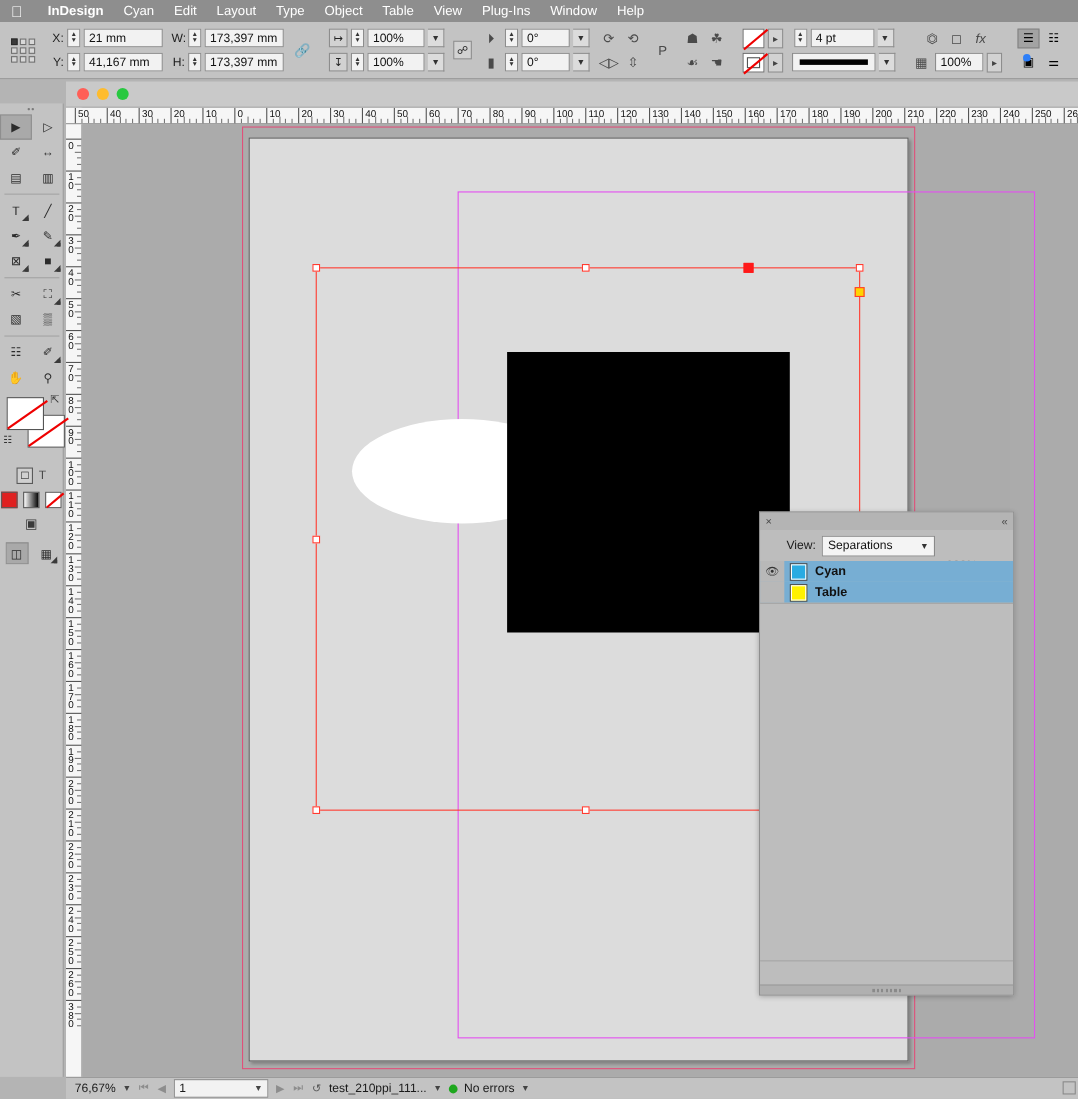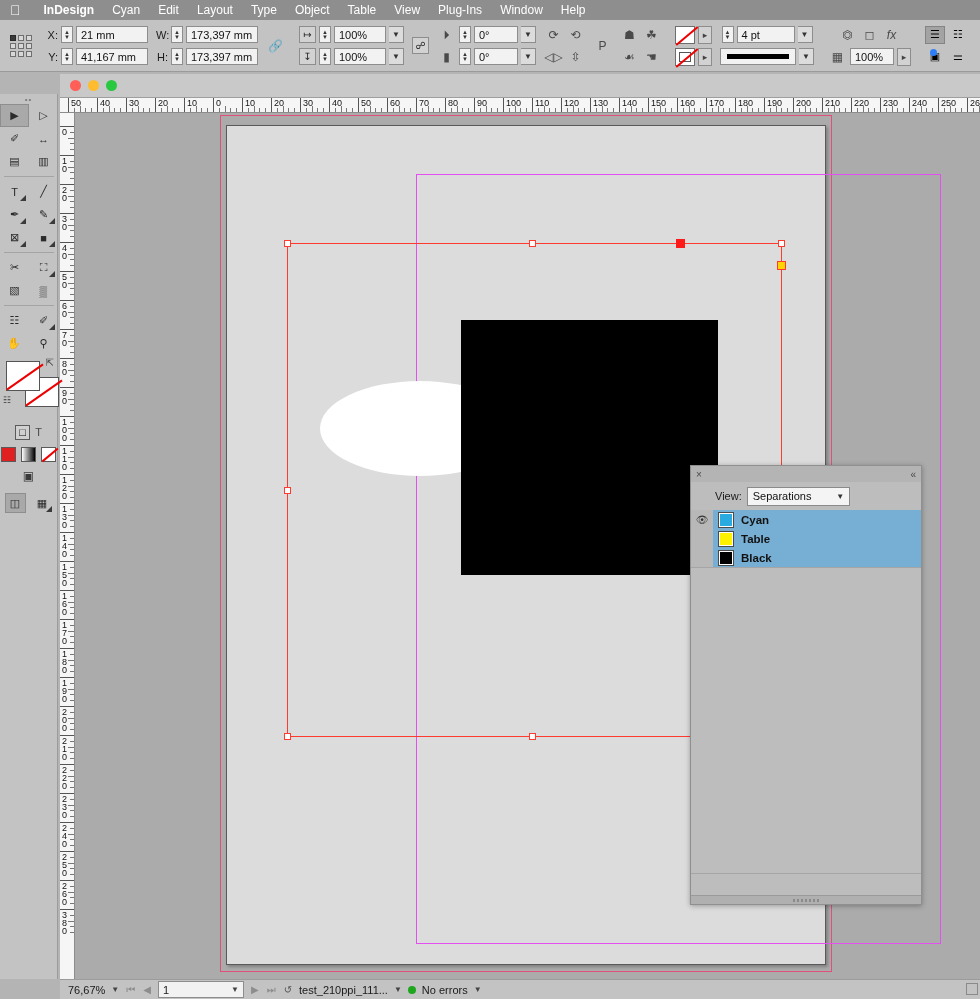--- a/index.html
+++ b/index.html
@@ -944,25 +944,20 @@
       <div class="p-row">
         <span class="p-eye">👁</span>
         <span class="p-swatch" style="background:#29ABE2;"></span>
         <span class="p-name">Cyan</span>
       </div>
       <div class="p-row">
         <span class="p-eye"></span>
         <span class="p-swatch" style="background:#FFF200;"></span>
         <span class="p-name">Table</span>
       </div>
-      <div class="p-row">
-        <span class="p-eye"></span>
-        <span class="p-swatch" style="background:#000;"></span>
-        <span class="p-name">Black</span>
-      </div>
     </div>
     <div class="p-body"></div>
     <div class="p-footer"></div>
     <div class="p-grip">
         <span></span>
       </div>
   </div>
 
   <div class="statusbar">
     <span>76,67%</span>

